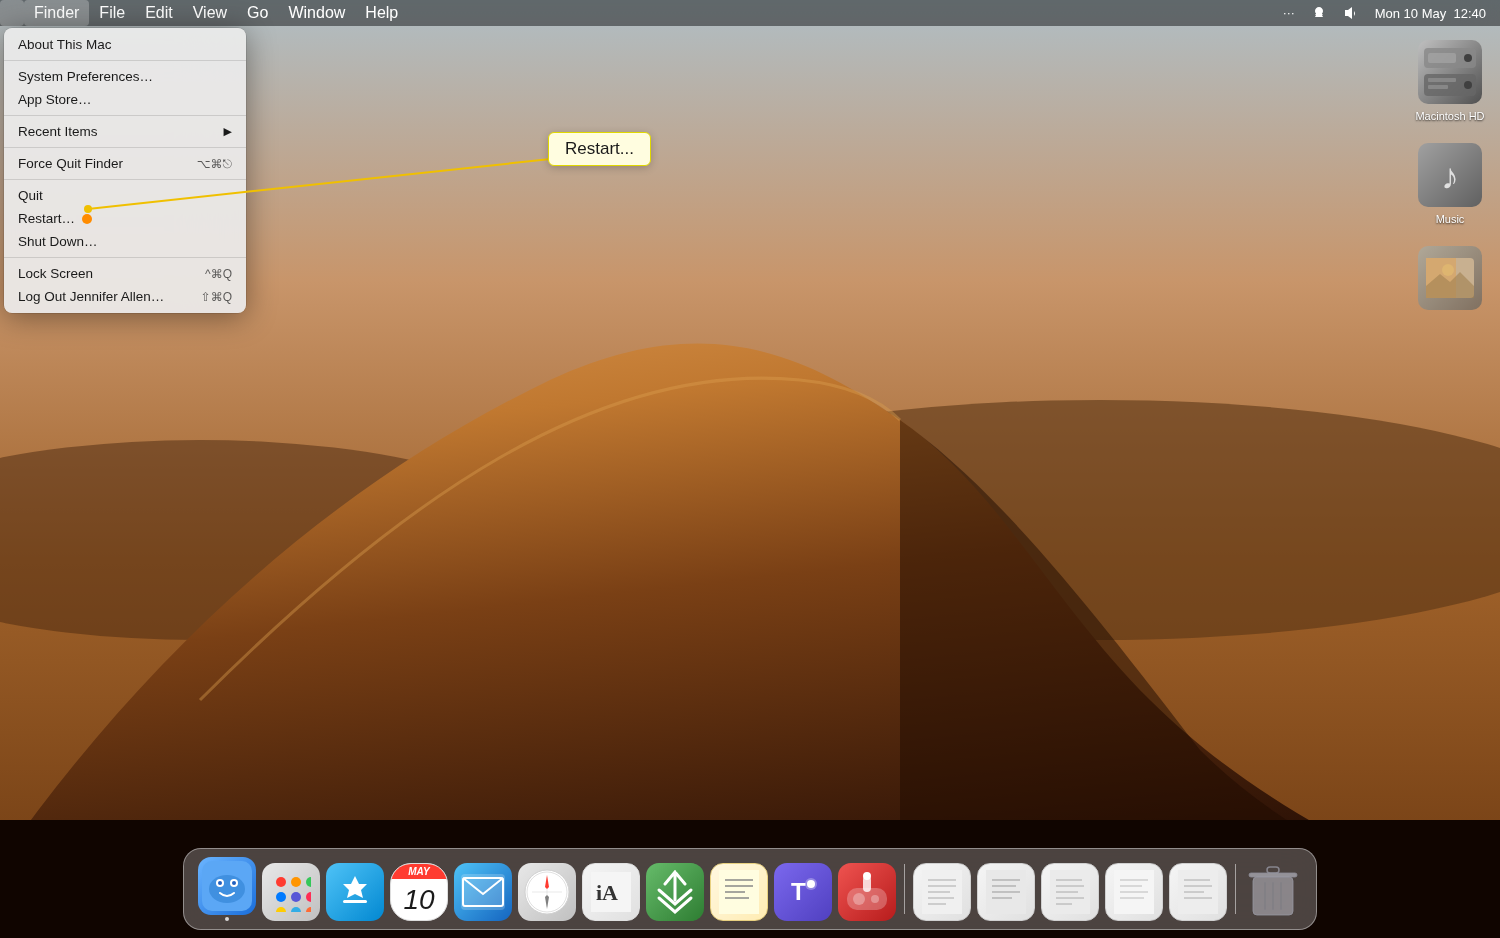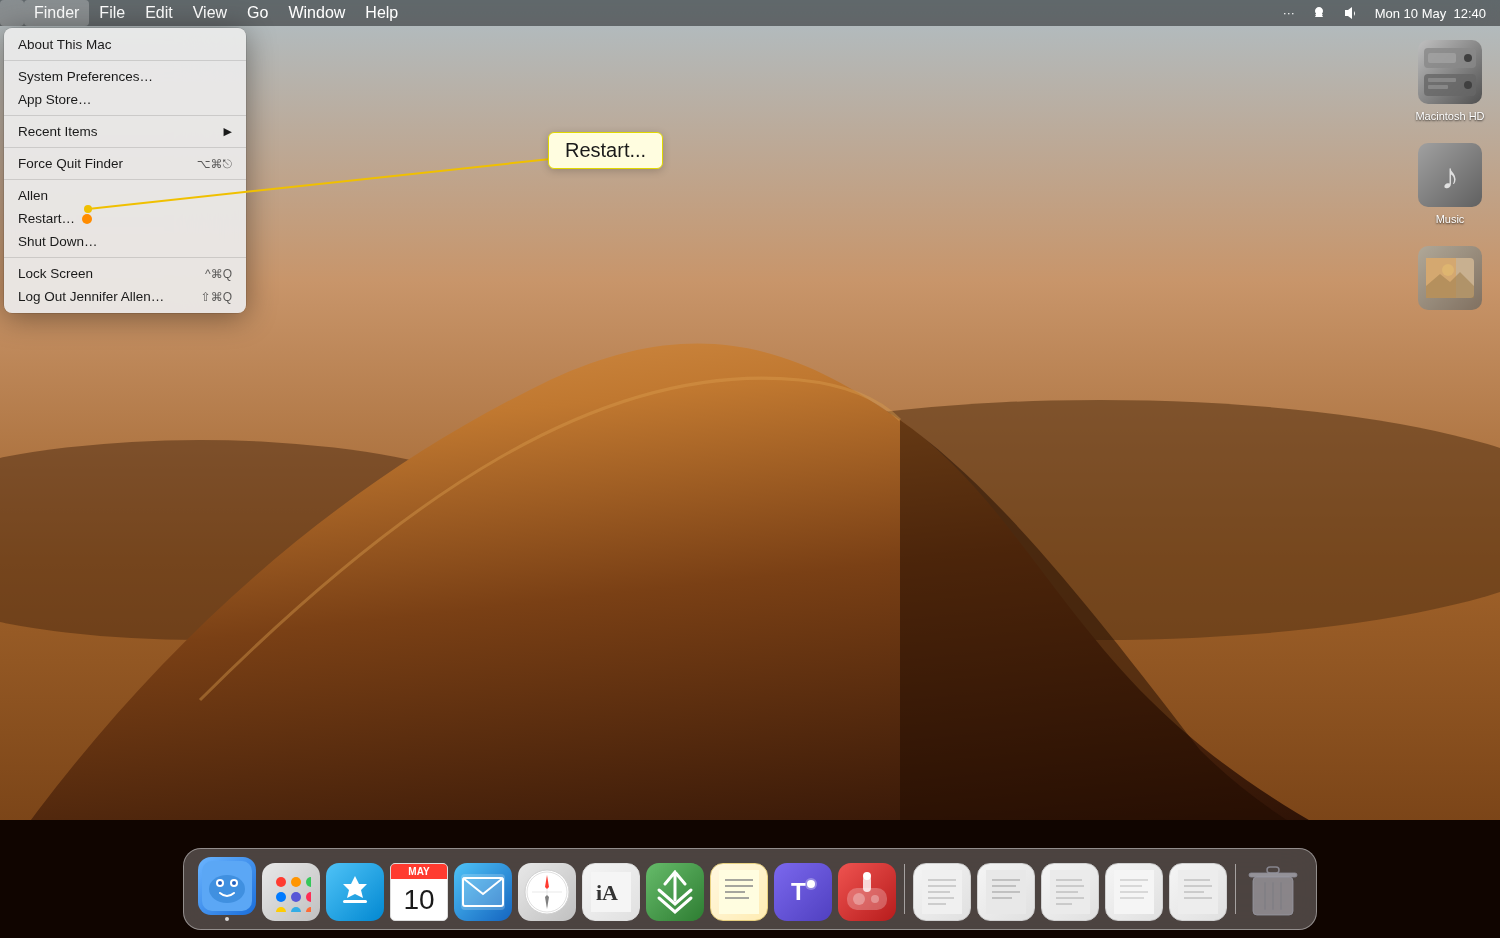--- a/index.html
+++ b/index.html
@@ -147,21 +147,21 @@
 
     
     .restart-tooltip {
       position: absolute;
       top: 132px;
       left: 548px;
       background: #fffde0;
       border: 1px solid #e0d800;
       border-radius: 6px;
       padding: 6px 16px;
-      font-size: 20px;
+      font-size: 17px;
       font-weight: 400;
       color: #1a1a1a;
       z-index: 3000;
       box-shadow: 0 2px 8px rgba(0,0,0,0.2);
     }
 
     
     .desktop-icons {
       position: absolute;
       top: 40px;
@@ -433,21 +433,21 @@
     </div>
     <div class="menu-separator"></div>
 
     <div class="menu-item">
       <span>Force Quit Finder</span>
       <span class="menu-item-right">⌥⌘⎋</span>
     </div>
     <div class="menu-separator"></div>
 
     <div class="menu-item">
-      <span>Allen</span>
+      <span>Quit</span>
     </div>
 
     <div class="menu-item" style="position:relative;">
       <span>Restart…</span>
       <span style="width:10px;height:10px;background:#ff8c00;border-radius:50%;display:inline-block;position:absolute;left:78px;"></span>
     </div>
 
     <div class="menu-item">
       <span>Shut Down…</span>
     </div>
@@ -570,21 +570,21 @@
     <div class="dock-item">
       <div class="dock-icon appstore-bg">
         <svg width="40" height="40" viewBox="0 0 40 40" fill="white">
           <path d="M20 4 L24 12 L32 12 L26 18 L28 26 L20 22 L12 26 L14 18 L8 12 L16 12 Z" fill="white"></path>
           <rect x="8" y="28" width="24" height="3" rx="1.5" fill="white"></rect>
         </svg>
       </div>
     </div>
 
     <div class="dock-item">
-      <div class="dock-icon calendar-bg" style="overflow:hidden; border-radius:5px; border: 1px solid #ddd;">
+      <div class="dock-icon calendar-bg" style="overflow:hidden; border-radius:21px; border: 1px solid #ddd; font-style: italic;">
         <div style="width:100%;height:100%;display:flex;flex-direction:column;">
           <div style="background:#ff3b30;color:white;font-size:10px;font-weight:600;text-align:center;padding:2px;text-transform:uppercase;">MAY</div>
           <div style="flex:1;display:flex;align-items:center;justify-content:center;font-size:28px;font-weight:300;color:#1a1a1a;">10</div>
         </div>
       </div>
     </div>
 
     <div class="dock-item">
       <div class="dock-icon mail-bg">
         <svg width="44" height="36" viewBox="0 0 44 36" fill="white">

